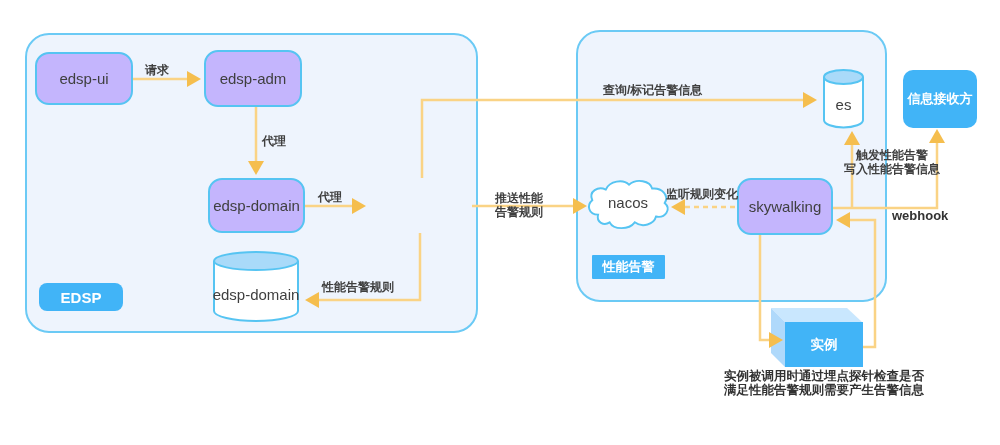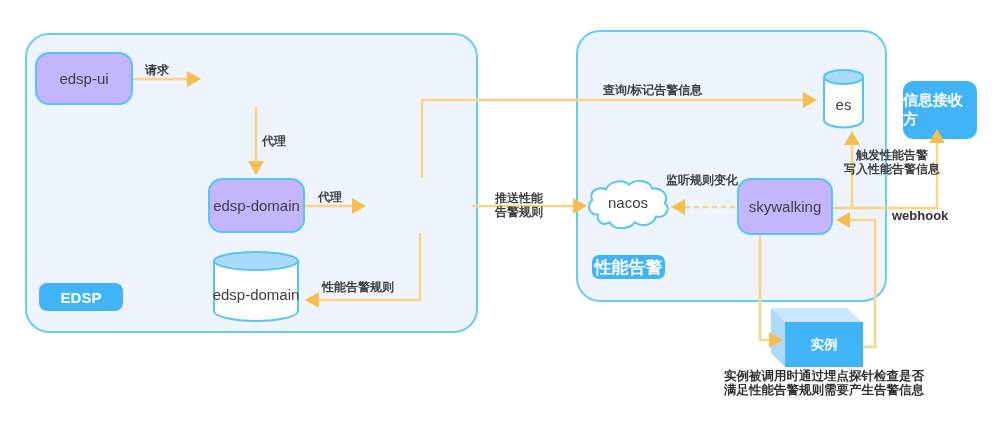--- a/index.html
+++ b/index.html
@@ -21,22 +21,22 @@
     color:var(--label-color);font-size:15px;}
   .n-edsp-ui{left:35px;top:52px;width:98px;height:53px;}
   .n-edsp-adm{left:204px;top:50px;width:98px;height:57px;}
   .n-edsp-domain{left:208px;top:178px;width:97px;height:55px;}
   .n-edsp-alert-adm{left:368px;top:178px;width:104px;height:55px;font-size:14.5px;}
   .n-skywalking{left:737px;top:178px;width:96px;height:57px;}
 
   .badge{position:absolute;background:var(--badge-fill);color:#fff;font-weight:bold;
     display:flex;align-items:center;justify-content:center;border-radius:8px;}
   .b-edsp{left:39px;top:283px;width:84px;height:28px;font-size:15px;}
-  .b-perf{left:592px;top:255px;width:73px;height:24px;font-size:17px;border-radius:7px;}
-  .b-receiver{left:903px;top:70px;width:74px;height:58px;font-size:15px;border-radius:10px;margin-top:11px;}
+  .b-perf{left:592px;top:255px;width:73px;height:24px;font-size:13px;border-radius:1px;}
+  .b-receiver{left:903px;top:70px;width:74px;height:58px;font-size:13px;border-radius:10px;}
 
   .cyl{position:absolute;}
   .cyl .label{position:absolute;left:0;right:0;text-align:center;color:var(--label-color);}
   .cyl-body{fill:#fff;stroke:var(--node-border);stroke-width:2;}
   .cyl-top{fill:var(--cylinder-top);stroke:var(--node-border);stroke-width:2;}
 
   .cloud{position:absolute;left:584px;top:176px;width:88px;height:56px;}
   .cloud .label{position:absolute;left:0;right:0;top:18px;text-align:center;
     color:var(--label-color);font-size:15px;}
   .cloud-shape{fill:#fff;stroke:var(--node-border);stroke-width:2;}
@@ -55,38 +55,39 @@
   .ah{fill:var(--arrowhead);stroke:none;}
 
   .elabel{position:absolute;font-size:12px;font-weight:bold;color:var(--label-color);
     white-space:nowrap;line-height:14px;}
   .l-request{left:145px;top:63px;}
   .l-proxy-down{left:262px;top:134px;}
   .l-proxy-right{left:318px;top:190px;}
   .l-push{left:495px;top:191px;}
   .l-perf-rules{left:322px;top:280px;}
   .l-query{left:603px;top:83px;}
-  .l-listen{left:666px;top:173px;text-align:right;}
+  .l-listen{left:666px;top:187px;text-align:right;}
   .l-trigger{left:798px;top:149px;width:96px;text-align:center;line-height:13.5px;margin-left:46px;}
   .l-webhook{left:892px;top:209px;font-size:13px;color:#333;}
   .note{position:absolute;left:724px;top:370px;font-size:12.5px;line-height:13.8px;
     font-weight:600;color:#333;white-space:nowrap;}
 </style>
 </head>
 <body>
 
 <div class="stage">
 
   <div class="container-box c-left"></div>
   <div class="container-box c-right"></div>
 
   <div class="badge b-edsp">EDSP</div>
   <div class="badge b-perf">性能告警</div>
 
   <div class="node n-edsp-ui">edsp-ui</div>
+  <div class="node n-edsp-adm">edsp-adm</div>
   <div class="node n-edsp-domain">edsp-domain</div>
   <div class="node n-skywalking">skywalking</div>
 
   <div class="cyl" style="left:212px;top:250px;width:88px;height:73px;">
     <svg width="88" height="73" viewBox="0 0 88 73">
       <path class="cyl-body" d="M2,11 L2,61 A42,10 0 0 0 86,61 L86,11"></path>
       <ellipse class="cyl-top" cx="44" cy="11" rx="42" ry="9"></ellipse>
     </svg>
     <div class="label" style="top:36px;font-size:15px;">edsp-domain</div>
   </div>

